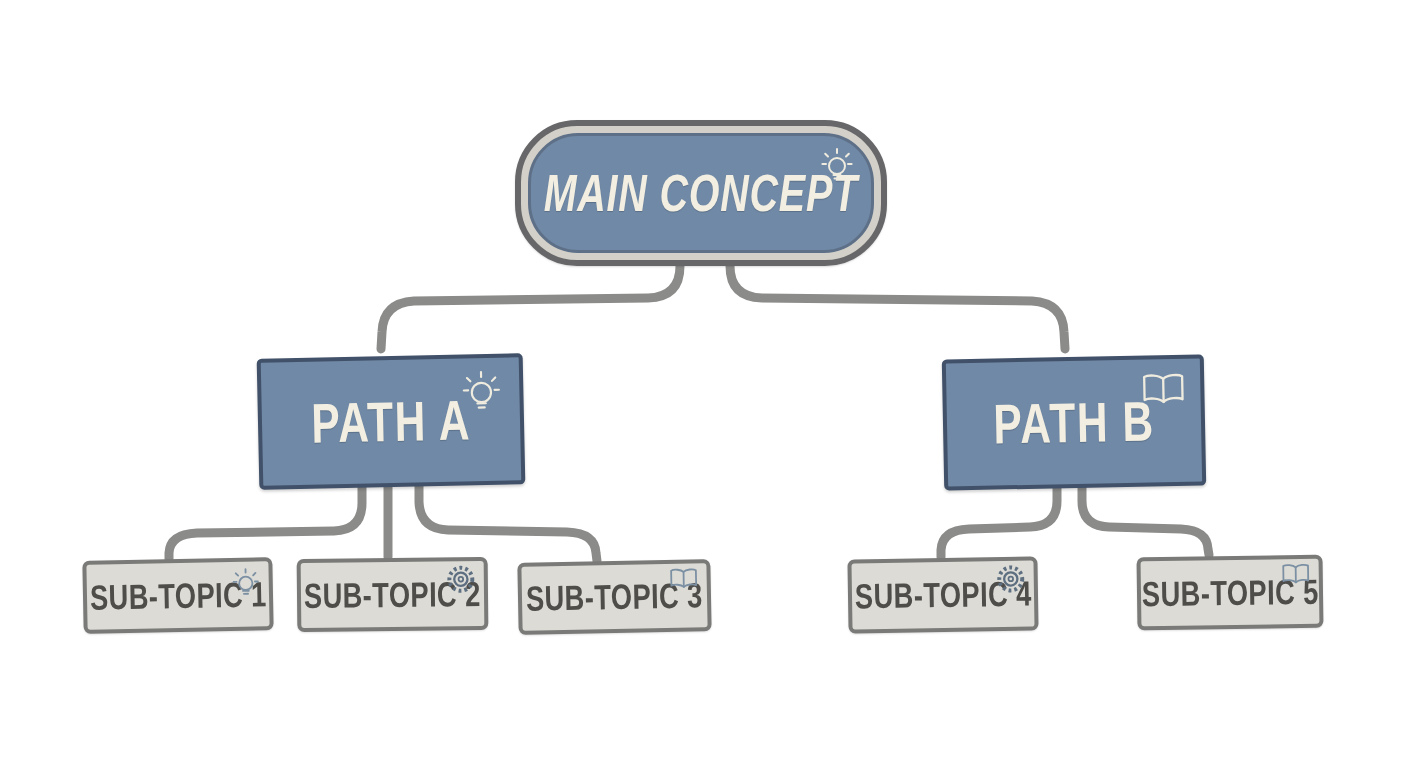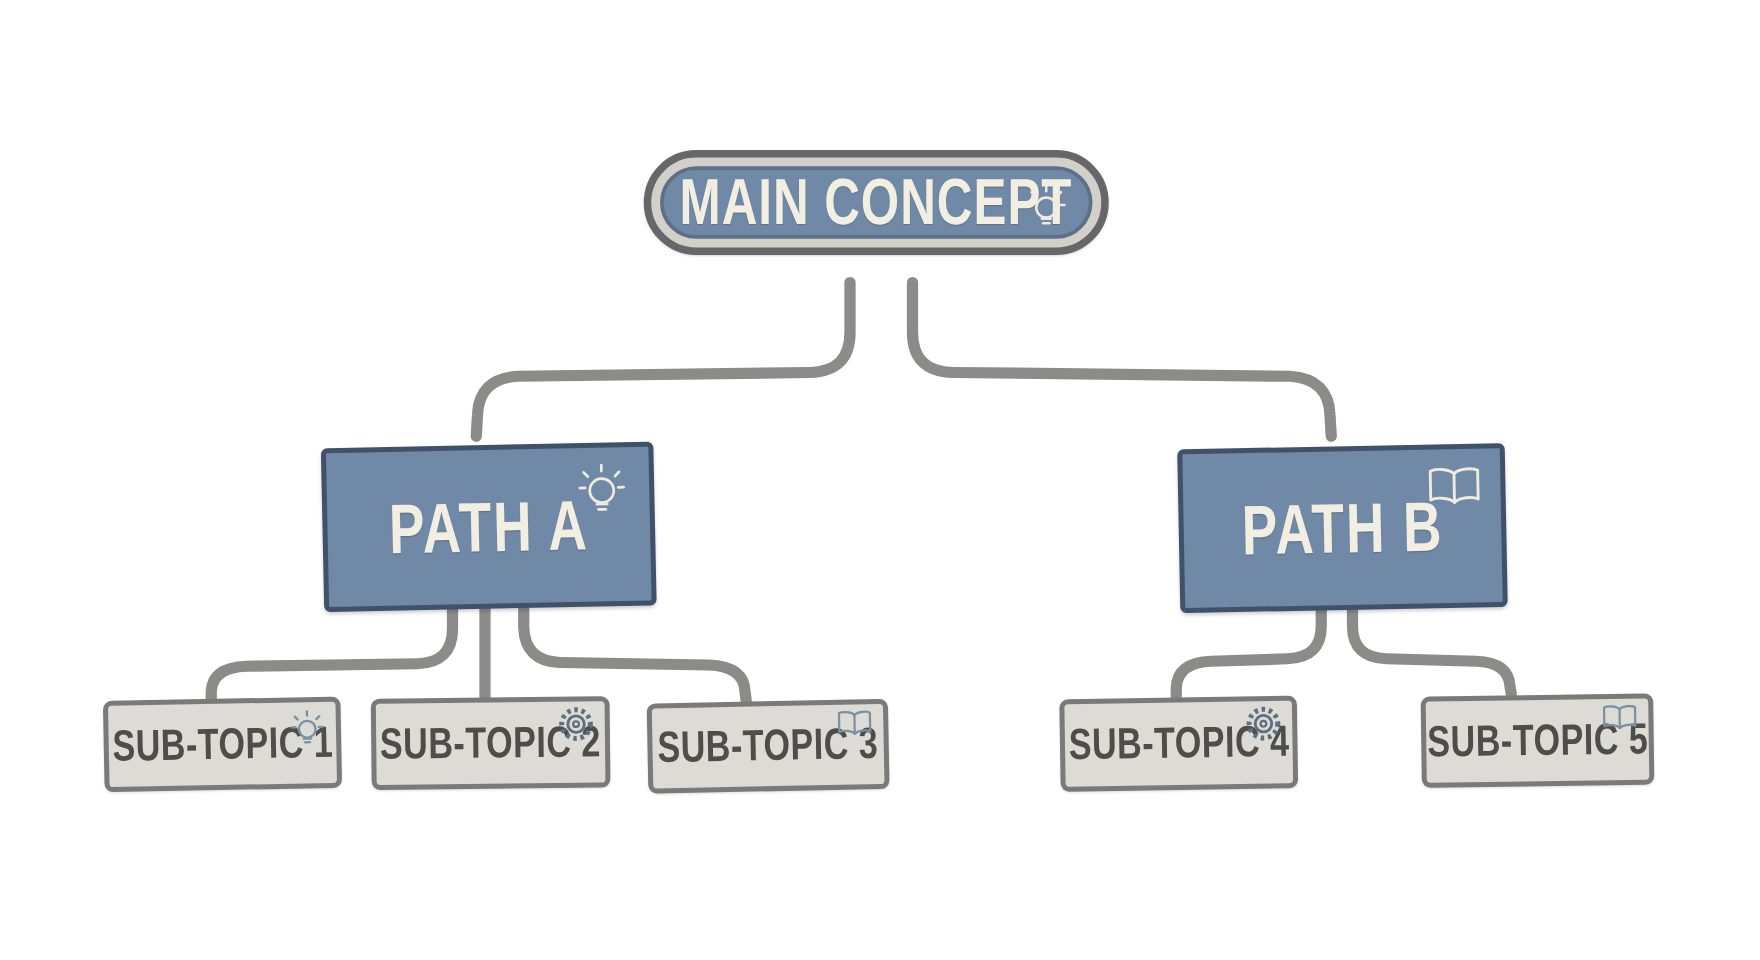--- a/index.html
+++ b/index.html
@@ -16,25 +16,26 @@
   }
   .connector-layer {
     position: absolute; left: 0; top: 0;
     width: 1408px; height: 768px;
     z-index: 1;
   }
   .node { position: absolute; z-index: 2; box-sizing: border-box; }
 
   
   .pill-outer {
-    left: 515px; top: 120px; width: 372px; height: 84px;
+    left: 515px; top: 120px; width: 372px; height: 146px;
     background: #d2d0c8;
     border: 6px solid #67676a;
     border-radius: 62px;
     box-shadow: 0 1px 2px rgba(0,0,0,0.15);
+    font-style: italic;
   }
   .pill-inner {
     position: absolute; left: 7px; top: 7px; right: 7px; bottom: 7px;
     background: #7089a6;
     border: 3px solid #5d708a;
     border: 3px solid #5e7088;
     border-radius: 50px;
     display: flex; align-items: center; justify-content: center;
   }
   .main-label {

